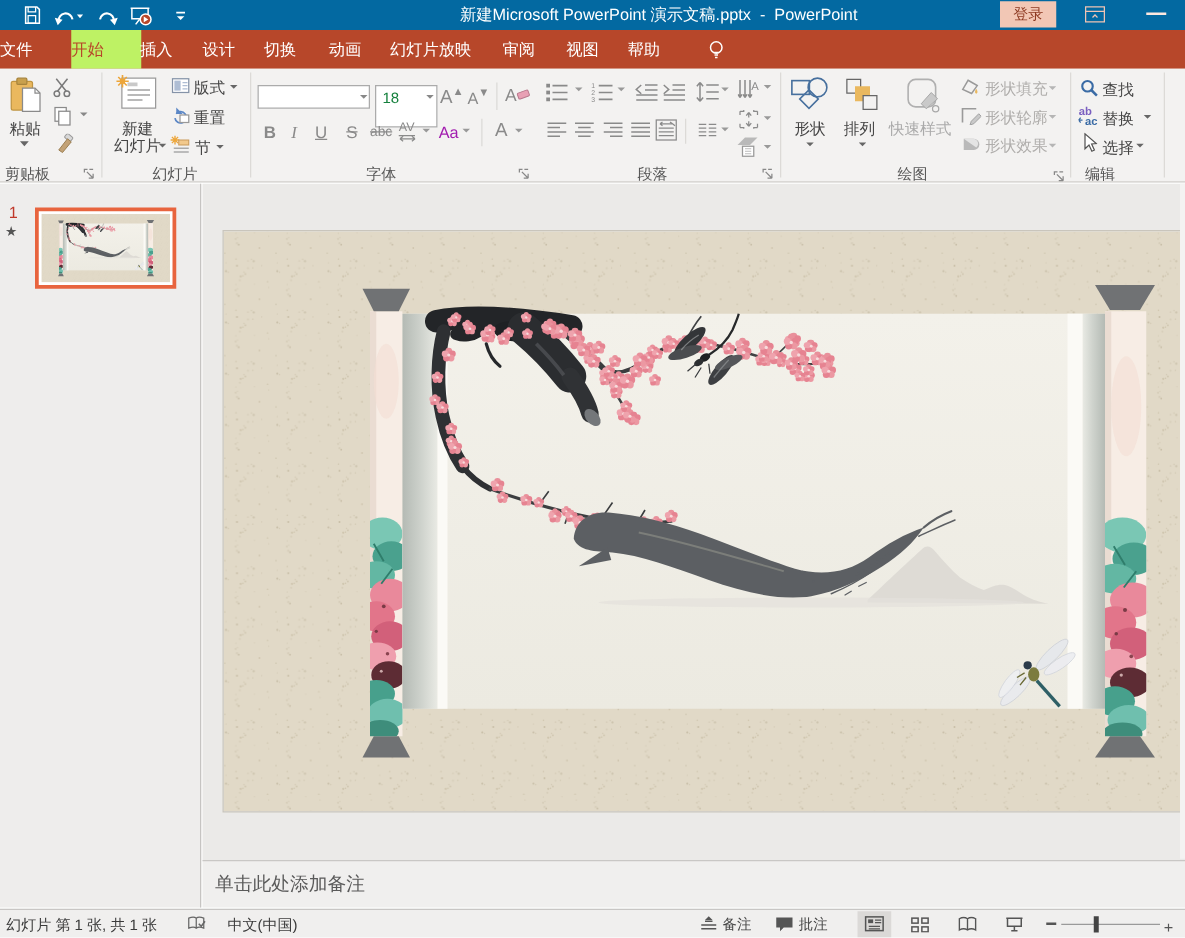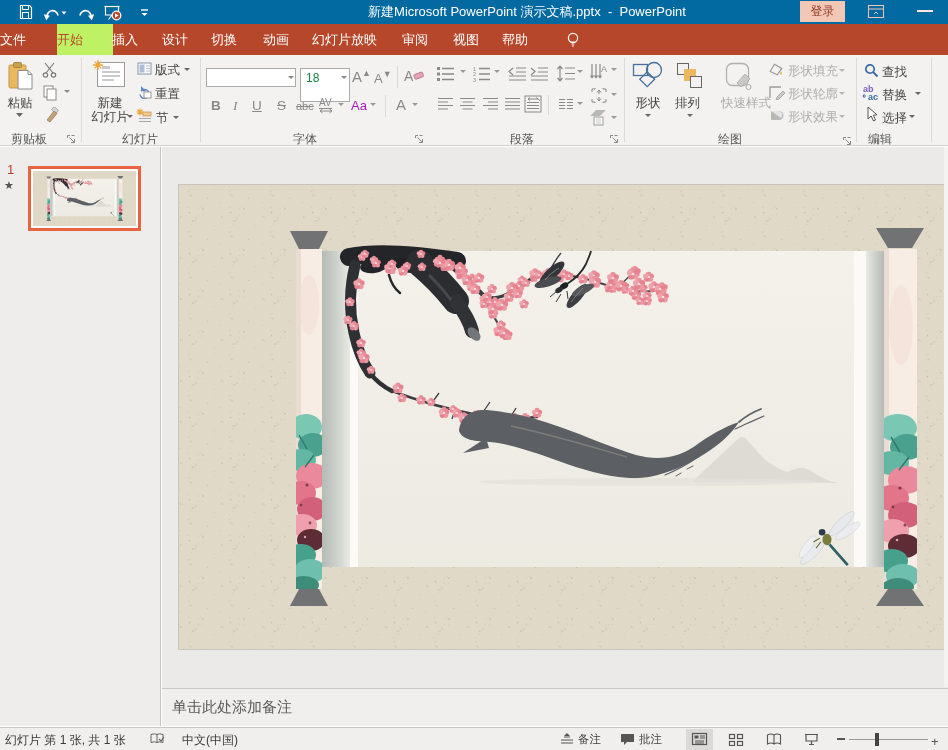--- a/index.html
+++ b/index.html
@@ -76,21 +76,21 @@
     </svg>
   </div>
 
   <div class="abs" id="ribbon">
     <div class="sep" style="left:81px"></div>
     <div class="sep" style="left:200px"></div>
     <div class="sep" style="left:624px"></div>
     <div class="sep" style="left:856px"></div>
     <div class="sep" style="left:931px"></div>
 
-    <div class="abs rlab" style="left:4px;top:76px;width:50px;text-align:center">剪贴板</div>
+    <div class="abs rlab" style="left:4px;top:76px;width:50px;">剪贴板</div>
     <div class="abs rlab" style="left:110px;top:76px;width:60px;text-align:center">幻灯片</div>
     <div class="abs rlab" style="left:280px;top:76px;width:50px;text-align:center">字体</div>
     <div class="abs rlab" style="left:497px;top:76px;width:50px;text-align:center">段落</div>
     <div class="abs rlab" style="left:705px;top:76px;width:50px;text-align:center">绘图</div>
     <div class="abs rlab" style="left:868px;top:76px;width:50px;text-align:left">编辑</div>
 
     <svg class="abs" style="left:66px;top:79px" width="10" height="10" viewBox="0 0 10 10">
         <path d="M1.5 4 v-2.5 h2.5 M8.5 1.5 h-3" stroke="#888" fill="none"></path>
         <path d="M3.5 3.5 L8 8 M8.5 8.5 v-3.5 M8.5 8.5 h-3.5" stroke="#888" fill="none"></path>
       </svg>
@@ -329,21 +329,21 @@
     </svg>
     <div class="abs small" style="left:675px;top:40px;width:30px;text-align:left;font-size:12.5px">排列</div>
     <svg class="abs" style="left:686px;top:58px" width="8" height="5">
         <path d="M1 1 l3 3 l3 -3 z" fill="#666"></path>
       </svg>
     <svg class="abs" style="left:723px;top:6px" width="30" height="30" viewBox="0 0 30 30">
       <rect x="3.5" y="2.5" width="22" height="22" rx="6" fill="none" stroke="#b0b0b0" stroke-width="1.3"></rect>
       <path d="M22 13 l5 5 -9 8 -4 -4 z" fill="#c9c9c9" stroke="#a8a8a8" stroke-width="0.8"></path>
       <circle cx="25.5" cy="26" r="2.5" fill="none" stroke="#a8a8a8"></circle>
     </svg>
-    <div class="abs" style="left:711px;top:40px;width:60px;text-align:right;font-size:12.5px;color:#aaa">快速样式</div>
+    <div class="abs" style="left:711px;top:40px;width:60px;text-align:left;font-size:12.5px;color:#aaa">快速样式</div>
     <svg class="abs" style="left:774px;top:58px" width="8" height="5">
         <path d="M1 1 l3 3 l3 -3 z" fill="#aaa"></path>
       </svg>
     <svg class="abs" style="left:768px;top:7px" width="17" height="15" viewBox="0 0 17 15">
       <path d="M8 2 L14 8 L8 13 L2 8 z" fill="none" stroke="#9a9a9a" stroke-width="1.2" transform="rotate(-15 8 8)"></path>
       <path d="M13 9 q2 3 0 4 q-2 -1 0 -4" fill="#eab85e"></path>
     </svg>
     <div class="abs" style="left:788px;top:8px;font-size:12.5px;color:#b0aeac">形状填充</div>
     <svg class="abs" style="left:838px;top:13px" width="8" height="5">
         <path d="M1 1 l3 3 l3 -3 z" fill="#b5b5b5"></path>

